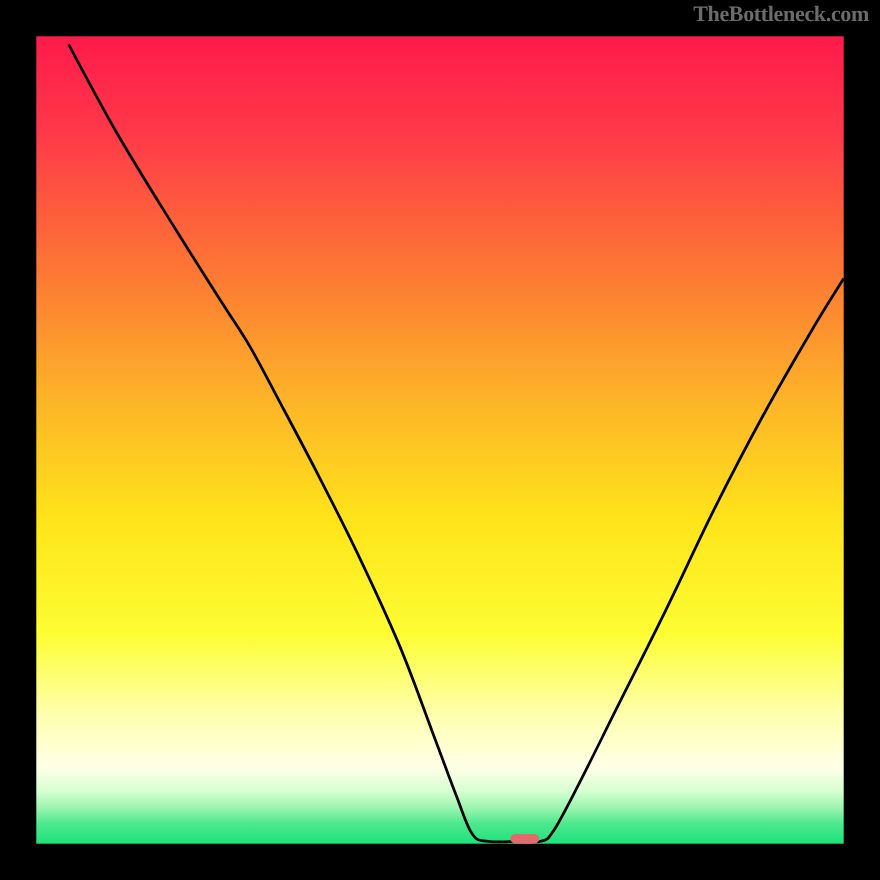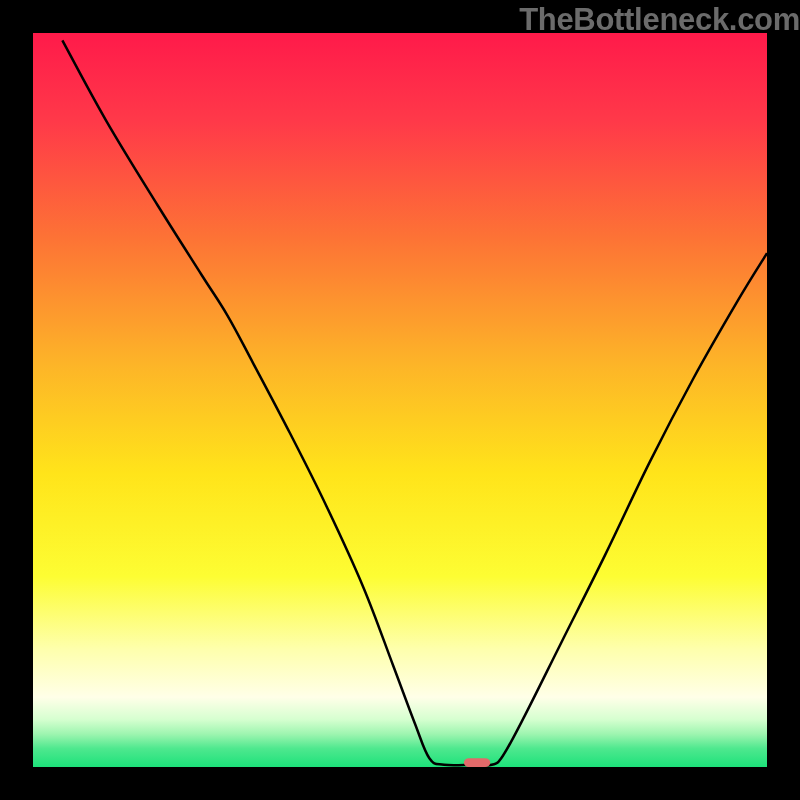--- a/index.html
+++ b/index.html
@@ -11,23 +11,23 @@
     overflow: hidden;
   }
   .chart-container {
     position: relative;
     width: 800px;
     height: 800px;
   }
   .watermark {
     position: absolute;
     top: 2px;
-    right: 0;
-    font-family: Liberation Sans, sans-serif;
-    font-size: 31px;
+    right: 10px;
+    font-family: Liberation Serif, serif;
+    font-size: 20px;
     font-weight: bold;
     color: #6b6b6b;
     z-index: 10;
     letter-spacing: -0.3px;
   }
   svg {
     display: block;
   }
 </style>
 </head>

